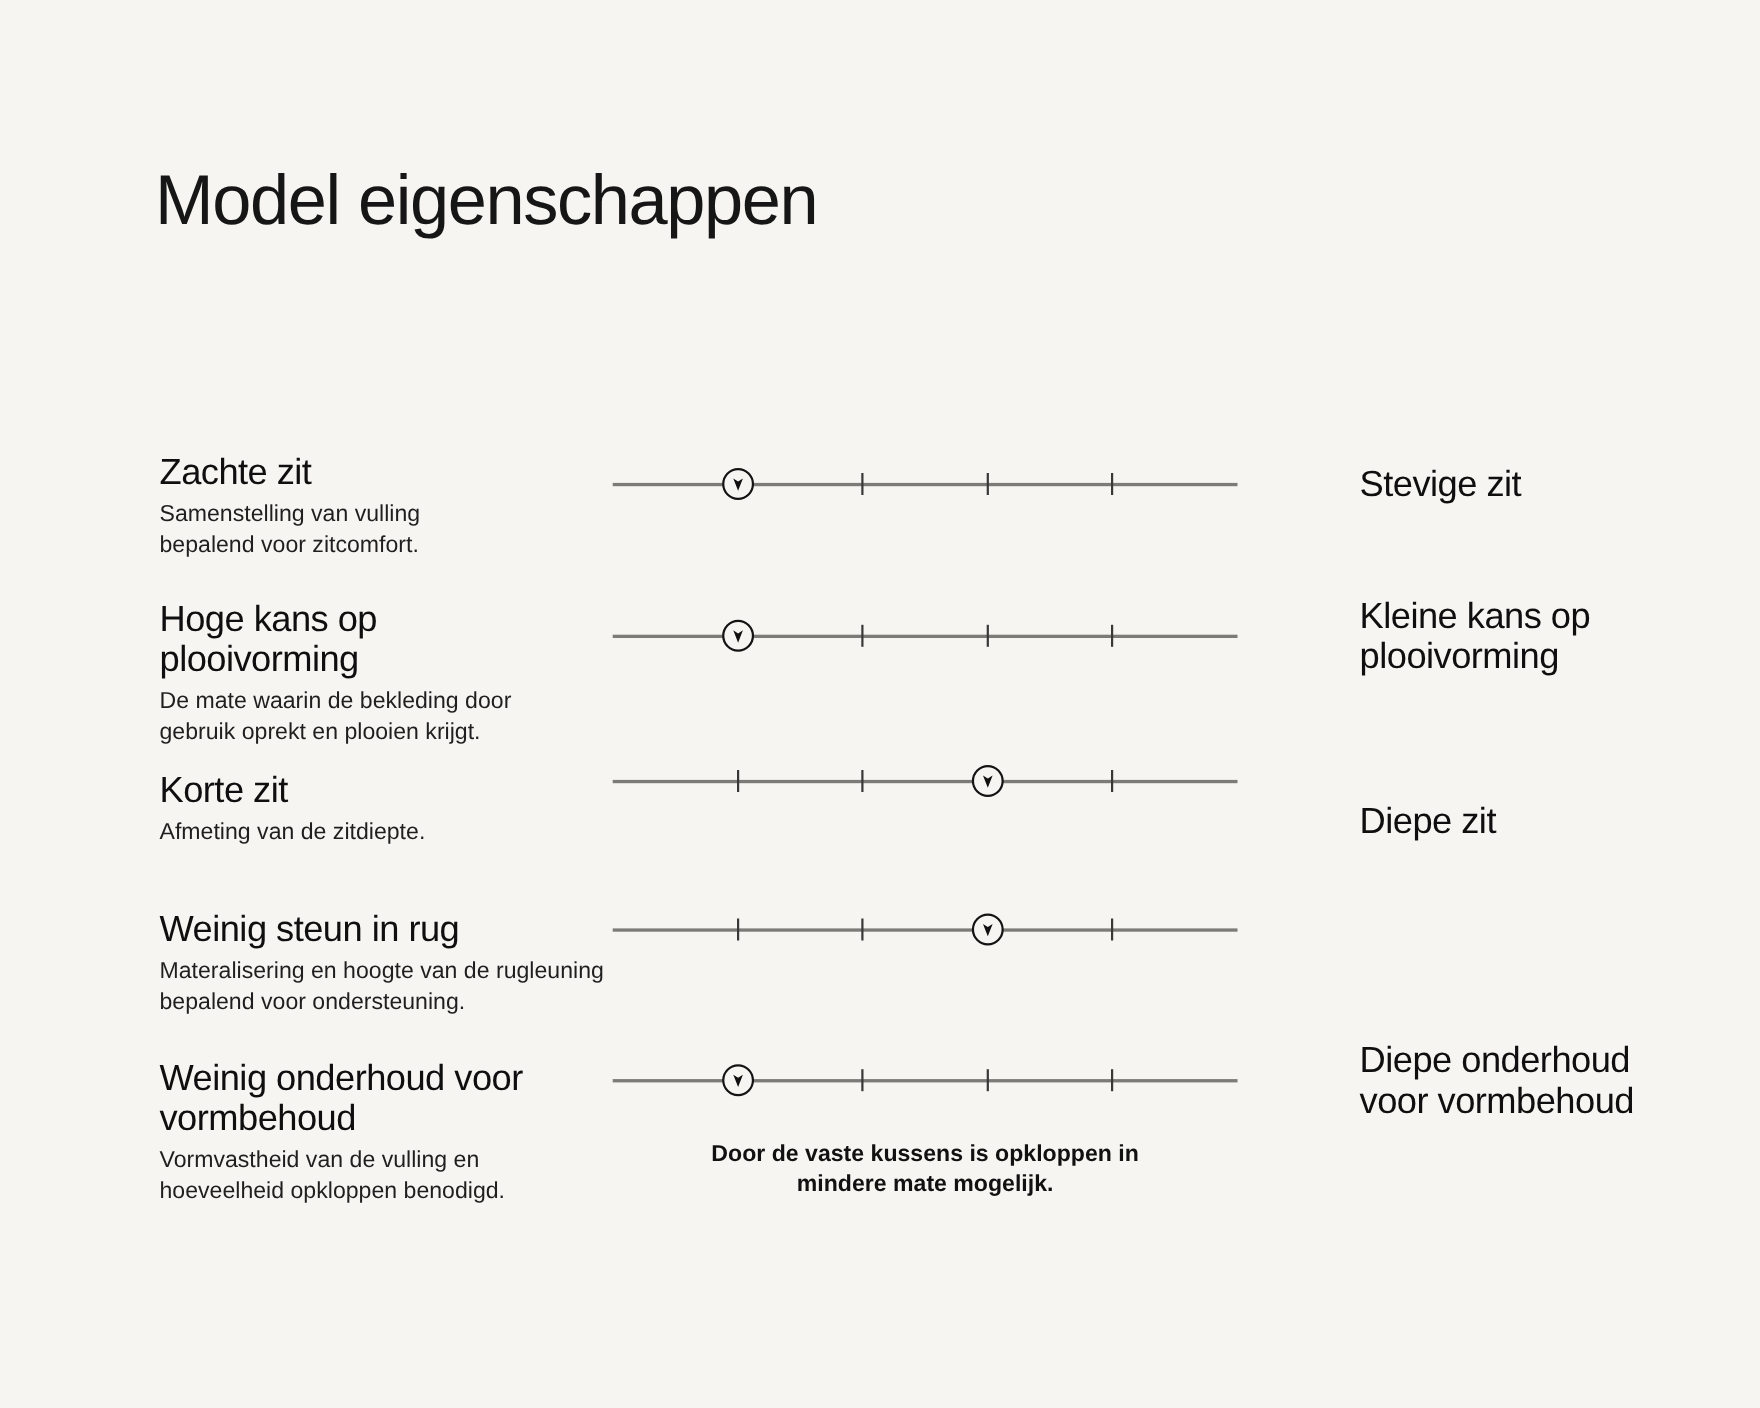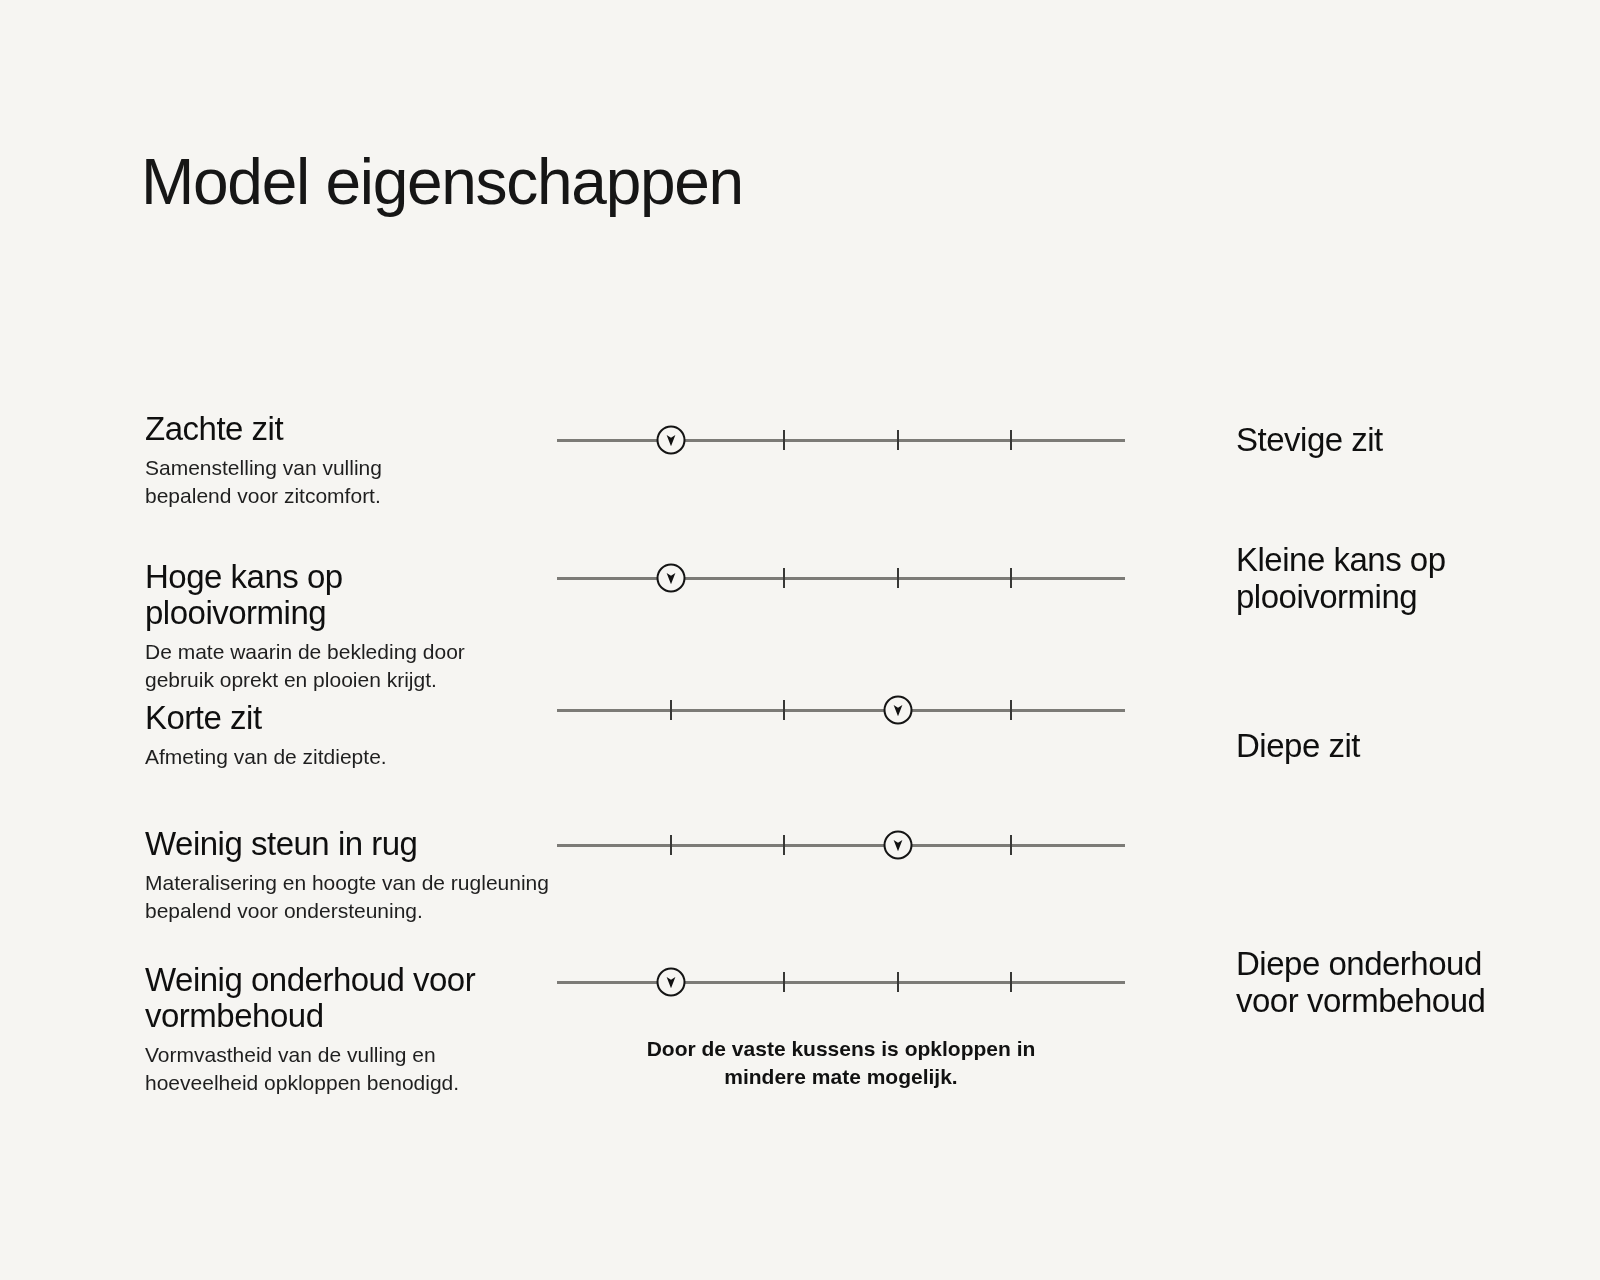--- a/index.html
+++ b/index.html
@@ -72,21 +72,21 @@
       <svg width="15" height="15" viewBox="0 0 24 24">
           <polygon points="12,22 19,4 12,8.5 5,4" fill="#111"></polygon>
         </svg>
     </div>
   <div class="tick" style="left: 40%;"></div>
       <div class="tick" style="left: 60%;"></div>
       <div class="tick" style="left: 80%;"></div>
     </div>
   <div class="right-label" style="top:440px">Stevige zit</div>
 
-  <div class="left-block" style="top:559px">
+  <div class="left-block" style="top:545px">
     <h2 style="max-width:265px">Hoge kans op plooivorming</h2>
     <p style="max-width:365px">De mate waarin de bekleding door gebruik oprekt en plooien krijgt.</p>
   </div>
   <div class="slider" style="top:578px">
     <div class="line"></div>
     <div class="marker" style="left: 20%;">
       <svg width="15" height="15" viewBox="0 0 24 24">
           <polygon points="12,22 19,4 12,8.5 5,4" fill="#111"></polygon>
         </svg>
     </div>

